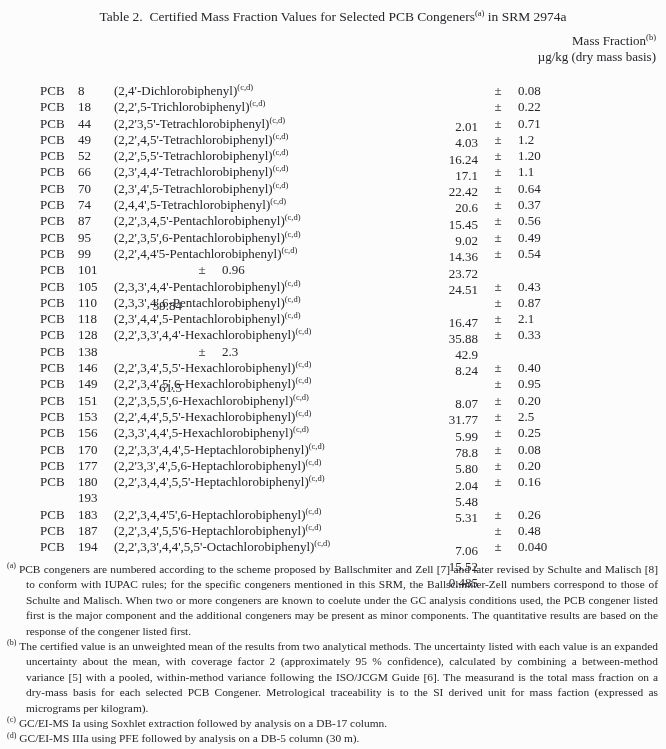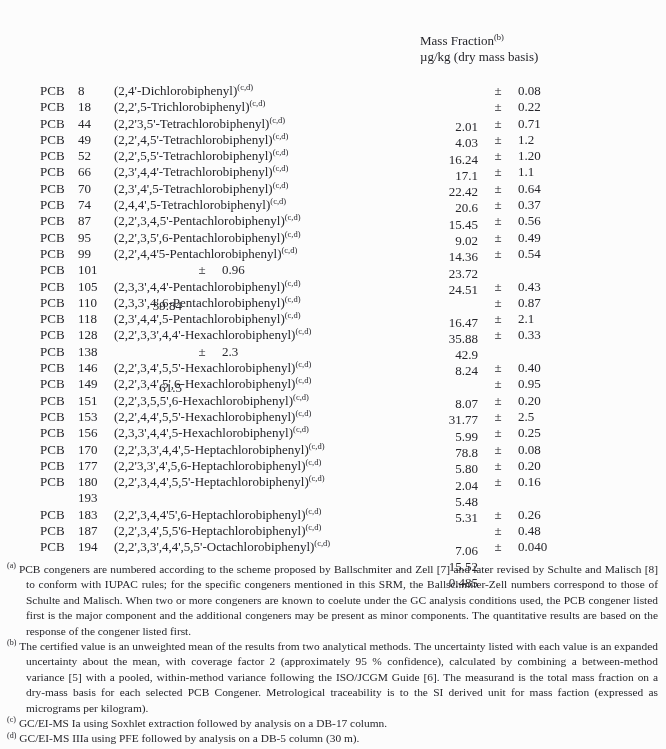--- a/index.html
+++ b/index.html
@@ -7,21 +7,21 @@
     position:relative;width:666px;height:749px;background:#fcfcfc;
     color:#26262b;font-family:"Liberation Serif",serif;overflow:hidden;
     margin:0 auto;
   }
   .title{
     position:absolute;top:9px;left:0;width:666px;text-align:center;
     font-size:13.5px;white-space:nowrap;
   }
   sup{font-size:8.5px;vertical-align:super;line-height:0;}
   .mf-header{
-    position:absolute;top:33px;left:420px;width:236px;text-align:left;
+    position:absolute;top:33px;left:420px;width:236px;text-align:right;
     font-size:13px;line-height:15.5px;
   }
   .congener-table{position:absolute;top:83px;left:0;width:666px;}
   .row{display:flex;height:16.3px;font-size:13px;line-height:16.3px;padding-left:40px;}
   .c-pcb{width:38px;}
   .c-num{width:36px;}
   .c-name{width:296px;white-space:nowrap;}
   .c-val{width:68px;text-align:right;margin-top:36px;}
   .c-pm{width:40px;text-align:center;}
   .c-unc{width:70px;}
@@ -30,20 +30,21 @@
     font-size:11.4px;line-height:15.4px;
   }
   .footnote{text-align:justify;padding-left:19px;text-indent:-19px;}
   .footnote sup{font-size:8px;padding-right:3px;}
 </style>
 </head>
 <body>
 
 <div class="page">
 
+  <div class="title"><span>Table 2.&nbsp; Certified Mass Fraction Values for Selected PCB Congeners</span><sup>(a)</sup><span> in SRM 2974a</span></div>
 
   <div class="mf-header">
     <div><span>Mass Fraction</span><sup>(b)</sup></div>
     <div>µg/kg (dry mass basis)</div>
   </div>
 
   <div class="congener-table">
 
       <div class="row">
         <span class="c-pcb">PCB</span>

